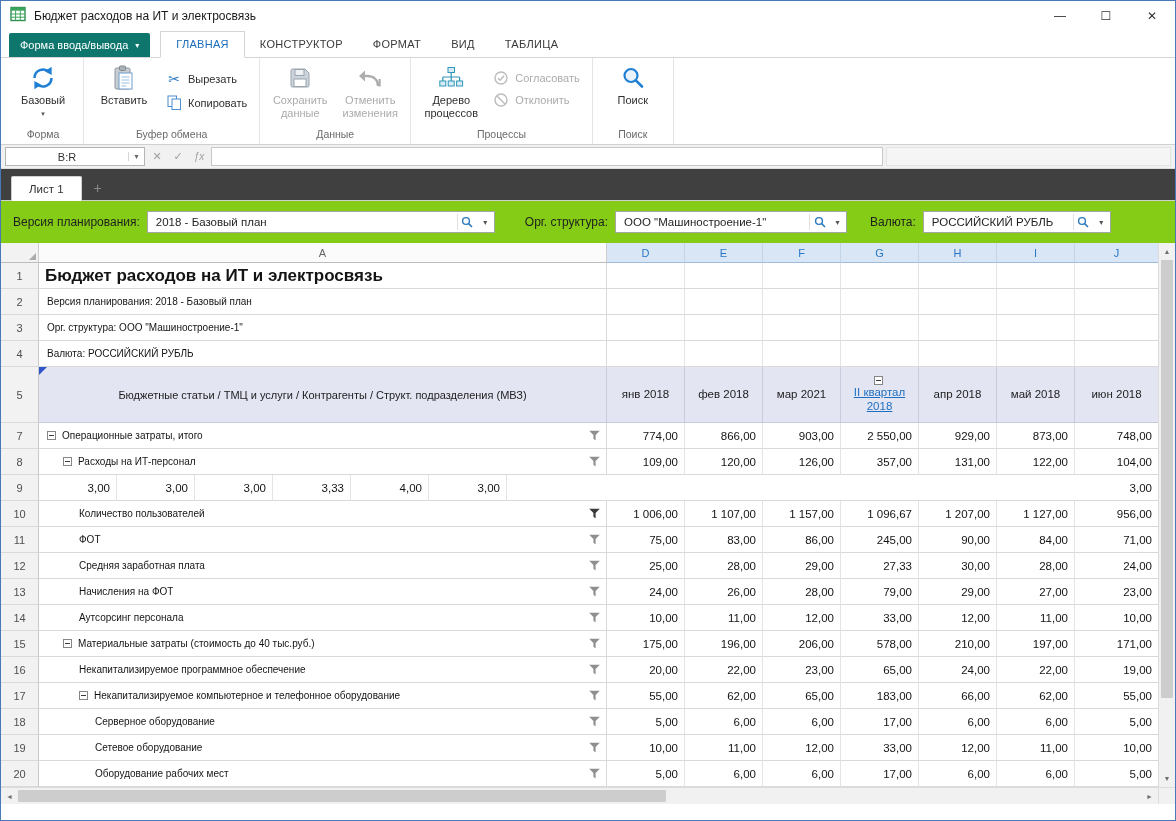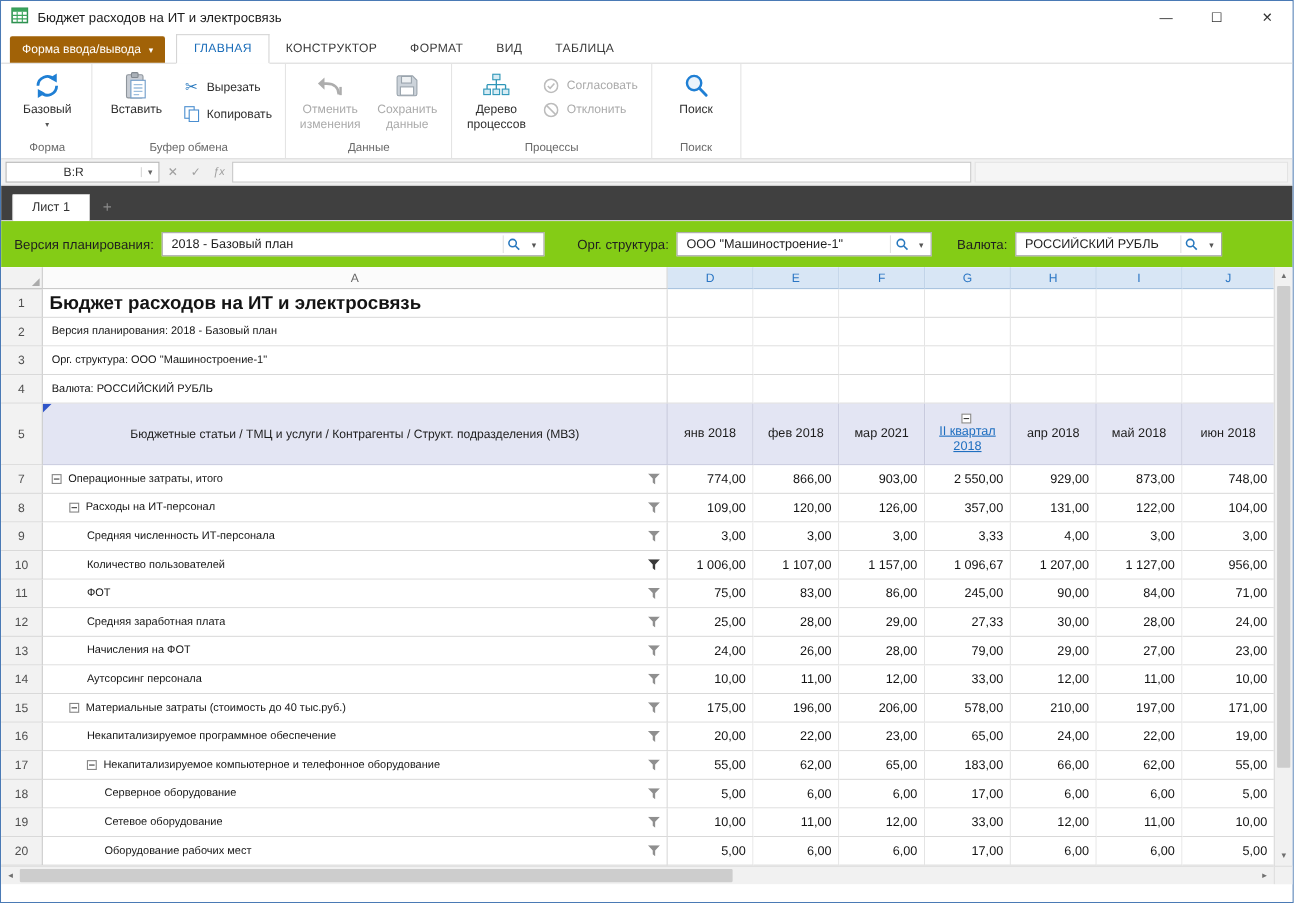--- a/index.html
+++ b/index.html
@@ -10,21 +10,21 @@
   
   .titlebar{ height:30px; flex:0 0 auto; display:flex; align-items:center; background:#fff; padding-left:9px; }
   .title-text{ font-size:12px; color:#1a1a1a; margin-left:8px; }
   .win-controls{ margin-left:auto; display:flex; height:100%; }
   .win-btn{ width:46px; height:100%; display:flex; align-items:center; justify-content:center;
     font-size:12px; color:#333; cursor:default; }
 
   
   .tabrow{ height:27px; flex:0 0 auto; display:flex; align-items:flex-end; padding-left:8px;
     border-bottom:1px solid #d5d5d5; background:#fff; }
-  .app-menu{ background:#a16207; color:#fff; font-size:11px; height:24px; padding:0 11px;
+  .app-menu{ background:#0f766e; color:#fff; font-size:11px; height:24px; padding:0 11px;
     display:flex; align-items:center; gap:7px; border-radius:2px 2px 0 0; margin-right:10px; }
   .app-menu .caret{ font-size:8px; }
   .rtab{ padding:6px 15px 7px; font-size:11px; color:#3a3a3a; letter-spacing:.3px; }
   .rtab.active{ background:#fff; border:1px solid #d5d5d5; border-bottom:1px solid #fff;
     margin-bottom:-1px; color:#1b6db9; }
 
   
   .ribbon{ height:87px; flex:0 0 auto; background:#fff; border-bottom:1px solid #d0d0d0;
     display:flex; align-items:stretch; padding-left:2px; }
   .rgroup{ display:flex; flex-direction:column; border-right:1px solid #e4e4e4; padding:2px 5px 0; }
@@ -211,36 +211,36 @@
         </div>
       </div>
       <div class="rgroup-label">Буфер обмена</div>
     </div>
 
     <div class="rgroup">
       <div class="rgroup-content">
         <div class="bigbtn disabled">
           <span class="bicon">
             <svg width="24" height="24" viewBox="0 0 24 24">
+              <path d="M3 4.5A1.5 1.5 0 0 1 4.5 3H17l4 4v12.5a1.5 1.5 0 0 1-1.5 1.5h-15A1.5 1.5 0 0 1 3 19.5z" fill="#ccd3da" stroke="#9aa4ad"></path>
+              <rect x="7" y="3.5" width="9" height="6" fill="#eef1f3" stroke="#9aa4ad"></rect>
+              <rect x="6" y="13" width="12" height="7.5" fill="#fff" stroke="#9aa4ad"></rect>
+            </svg>
+          </span>
+          <span>Сохранить данные</span>
+        </div>
+        <div class="bigbtn disabled">
+          <span class="bicon">
+            <svg width="24" height="24" viewBox="0 0 24 24">
               <path d="M20 20c0-6.5-4.5-10-11-10H6" fill="none" stroke="#adadad" stroke-width="2.4"></path>
               <polygon points="7,4.5 7,15.5 1,10" fill="#adadad"></polygon>
               <rect x="20.5" y="13" width="2.2" height="7.5" fill="#adadad"></rect>
             </svg>
           </span>
           <span>Отменить изменения</span>
-        </div>
-        <div class="bigbtn disabled">
-          <span class="bicon">
-            <svg width="24" height="24" viewBox="0 0 24 24">
-              <path d="M3 4.5A1.5 1.5 0 0 1 4.5 3H17l4 4v12.5a1.5 1.5 0 0 1-1.5 1.5h-15A1.5 1.5 0 0 1 3 19.5z" fill="#ccd3da" stroke="#9aa4ad"></path>
-              <rect x="7" y="3.5" width="9" height="6" fill="#eef1f3" stroke="#9aa4ad"></rect>
-              <rect x="6" y="13" width="12" height="7.5" fill="#fff" stroke="#9aa4ad"></rect>
-            </svg>
-          </span>
-          <span>Сохранить данные</span>
         </div>
       </div>
       <div class="rgroup-label">Данные</div>
     </div>
 
     <div class="rgroup">
       <div class="rgroup-content">
         <div class="bigbtn">
           <span class="bicon">
             <svg width="26" height="26" viewBox="0 0 26 26">
@@ -465,28 +465,20 @@
           <div class="mcell">109,00</div>
           <div class="mcell">120,00</div>
           <div class="mcell">126,00</div>
           <div class="mcell">357,00</div>
           <div class="mcell">131,00</div>
           <div class="mcell">122,00</div>
           <div class="mcell">104,00</div>
         </div>
         <div class="row data-row">
           <div class="numcell">9</div>
-          <div class="acell" style="padding-left: 40px;">
-            <span class="item-label">Средняя численность ИТ-персонала</span>
-            <span class="funnel">
-              <svg width="11" height="10" viewBox="0 0 11 10">
-                <path d="M0 0h11L6.6 4.6V10L4.4 8.2V4.6Z" fill="#8f8f8f"></path>
-              </svg>
-            </span>
-          </div>
           <div class="mcell">3,00</div>
           <div class="mcell">3,00</div>
           <div class="mcell">3,00</div>
           <div class="mcell">3,33</div>
           <div class="mcell">4,00</div>
           <div class="mcell">3,00</div>
           <div class="mcell">3,00</div>
         </div>
         <div class="row data-row">
           <div class="numcell">10</div>

